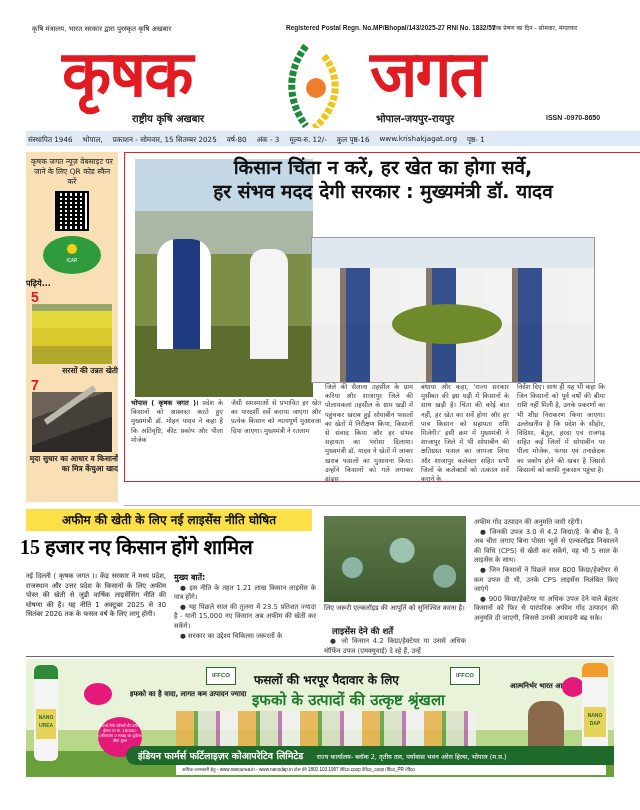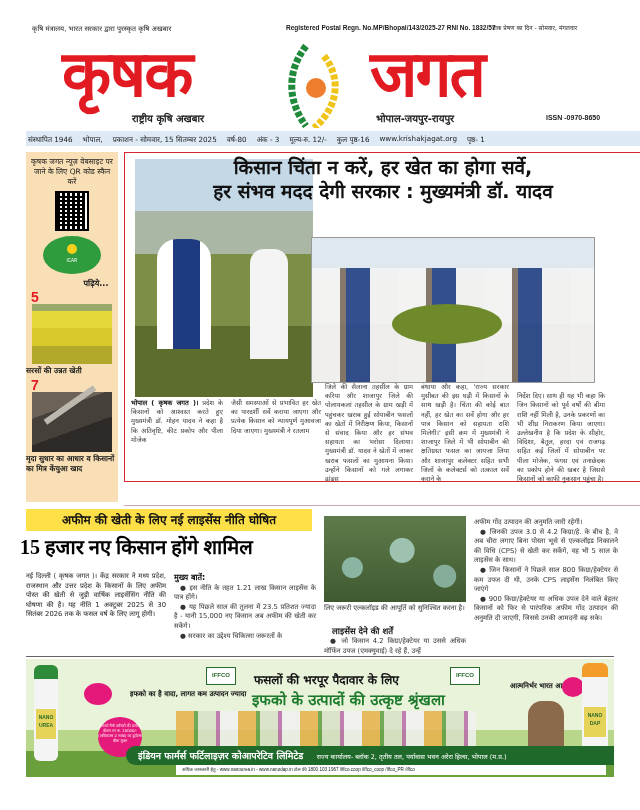--- a/index.html
+++ b/index.html
@@ -27,43 +27,43 @@
     
     .sidebar { position: absolute; top: 152px; left: 26px; width: 92px; height: 350px; background: #f8dfb6; }
     .qr-text { text-align: center; font-size: 7.5px; line-height: 10px; padding: 5px 3px 0; color: #1a1a1a; }
     .qr { width: 34px; height: 40px; margin: 4px auto 0; background:
       repeating-linear-gradient(90deg, #000 0 3px, #fff 3px 5px),
       #fff; position: relative; border: 2px solid #000; }
     .qr::before { content: ""; position: absolute; inset: 3px; background: repeating-linear-gradient(0deg, #000 0 2px, #fff 2px 4px); mix-blend-mode: multiply; }
     .icar-badge { width: 58px; height: 38px; margin: 5px auto 0; background: #2e9b3d; border-radius: 50%; position: relative; }
     .icar-badge .dot { position: absolute; left: 24px; top: 8px; width: 10px; height: 10px; border-radius: 50%; background: #f4d01b; }
     .icar-badge .txt { position: absolute; left: 0; right: 0; top: 22px; text-align: center; font-size: 4.5px; color: #fff; font-family: "Liberation Sans", sans-serif; }
-    .padhiye { text-align: center; font-size: 8px; font-weight: bold; margin-top: 3px; padding-left: 48px; }
+    .padhiye { font-size: 8px; font-weight: bold; margin-top: 3px; }
     .teaser-num { font-size: 14px; font-weight: bold; color: #e21b23; margin: 2px 0 0 5px; line-height: 14px; font-family: "Liberation Sans", sans-serif; }
     .teaser-img { width: 80px; height: 60px; margin: 0 auto; }
     .mustard { background: linear-gradient(180deg, #9aa86a 0 12%, #e5d83a 12% 40%, #d9c92d 40% 70%, #b2a92c 70%); }
     .compost { background: linear-gradient(160deg, #6d6258 0 30%, #45403a 30% 60%, #2d2a27 60%); position: relative; }
     .compost::after { content:""; position:absolute; left:8px; top:10px; width:60px; height:6px; background:#bdb8ae; transform: rotate(-35deg); }
-    .teaser-cap { text-align: left; font-size: 7.5px; font-weight: bold; line-height: 10px; margin-top: 2px; }
+    .teaser-cap { text-align: right; font-size: 7.5px; font-weight: bold; line-height: 10px; margin-top: 2px; }
 
     
     .lead { position: absolute; top: 152px; left: 124px; width: 516px; height: 330px; border: 1.5px solid #d8262e; border-right: none; }
     .lead-headline { position: absolute; top: 2px; left: 8px; width: 500px; text-align: center; font-size: 19px; font-weight: bold; line-height: 24px; color: #111; z-index: 2; }
     .photo1 { position: absolute; top: 6px; left: 10px; width: 178px; height: 238px; background: linear-gradient(180deg, #c4d8e6 0 22%, #a9b7a4 22% 40%, #7d8e46 40% 70%, #5c6d2e 70%); }
     .photo1 .p1-person { position: absolute; left: 22px; top: 80px; width: 54px; height: 110px; background: linear-gradient(90deg, #fff 0 30%, #1e3b82 30% 80%, #fff 80%); border-radius: 20px 20px 0 0; }
     .photo1 .p1-person2 { position: absolute; left: 115px; top: 90px; width: 38px; height: 110px; background: #f4f4f4; border-radius: 14px 14px 0 0; }
     .photo2 { position: absolute; top: 84px; left: 186px; width: 284px; height: 146px; border: 1px solid #999; background: linear-gradient(180deg, #dfe8ef 0 25%, #e9e6df 25% 60%, #cfc6b6 60%); overflow: hidden; }
     .photo2 .crowd { position: absolute; left: 0; right: 0; top: 30px; height: 116px; background: repeating-linear-gradient(90deg, #f4f4f4 0 28px, #7a6c5e 28px 34px, #1f3f84 34px 58px, #f2f2f2 58px 86px); opacity: .9; }
     .photo2 .leaves { position: absolute; left: 80px; top: 66px; width: 110px; height: 40px; background: #6f8a2a; border-radius: 50%; }
 
     .lead-cols { position: absolute; top: 246px; left: 0; width: 516px; display: flex; }
     .col { font-size: 6.6px; line-height: 9.2px; text-align: justify; color: #333; padding: 0 4px; }
     .col.c1 { width: 100px; margin-left: 2px; }
     .col.c2 { width: 98px; }
-    .lead-cols2 { position: absolute; top: 230px; left: 196px; display: flex; align-items: flex-end; }
+    .lead-cols2 { position: absolute; top: 230px; left: 196px; display: flex; }
     .lead-cols2 .col { width: 96px; }
     .dateline-bold { font-weight: bold; color: #111; }
 
     
     .opium-kicker { position: absolute; top: 509px; left: 26px; width: 286px; height: 22px; background: #fde047; font-size: 12px; font-weight: bold; text-align: center; line-height: 22px; color: #111; }
     .opium-headline { position: absolute; top: 532px; left: 20px; width: 286px; font-size: 20px; font-weight: bold; color: #000000; line-height: 30px; font-family: Liberation Serif, serif; }
     .opium-body { position: absolute; top: 572px; left: 26px; width: 140px; font-size: 6.8px; line-height: 9.6px; text-align: justify; }
     .keypoints { position: absolute; top: 573px; left: 174px; width: 142px; font-size: 6.8px; line-height: 9.6px; text-align: justify; color: #333; }
     .keypoints .kp-title { font-size: 8px; font-weight: bold; color: #111; margin-bottom: 1px; }
     .bullet { text-indent: 6px; }

